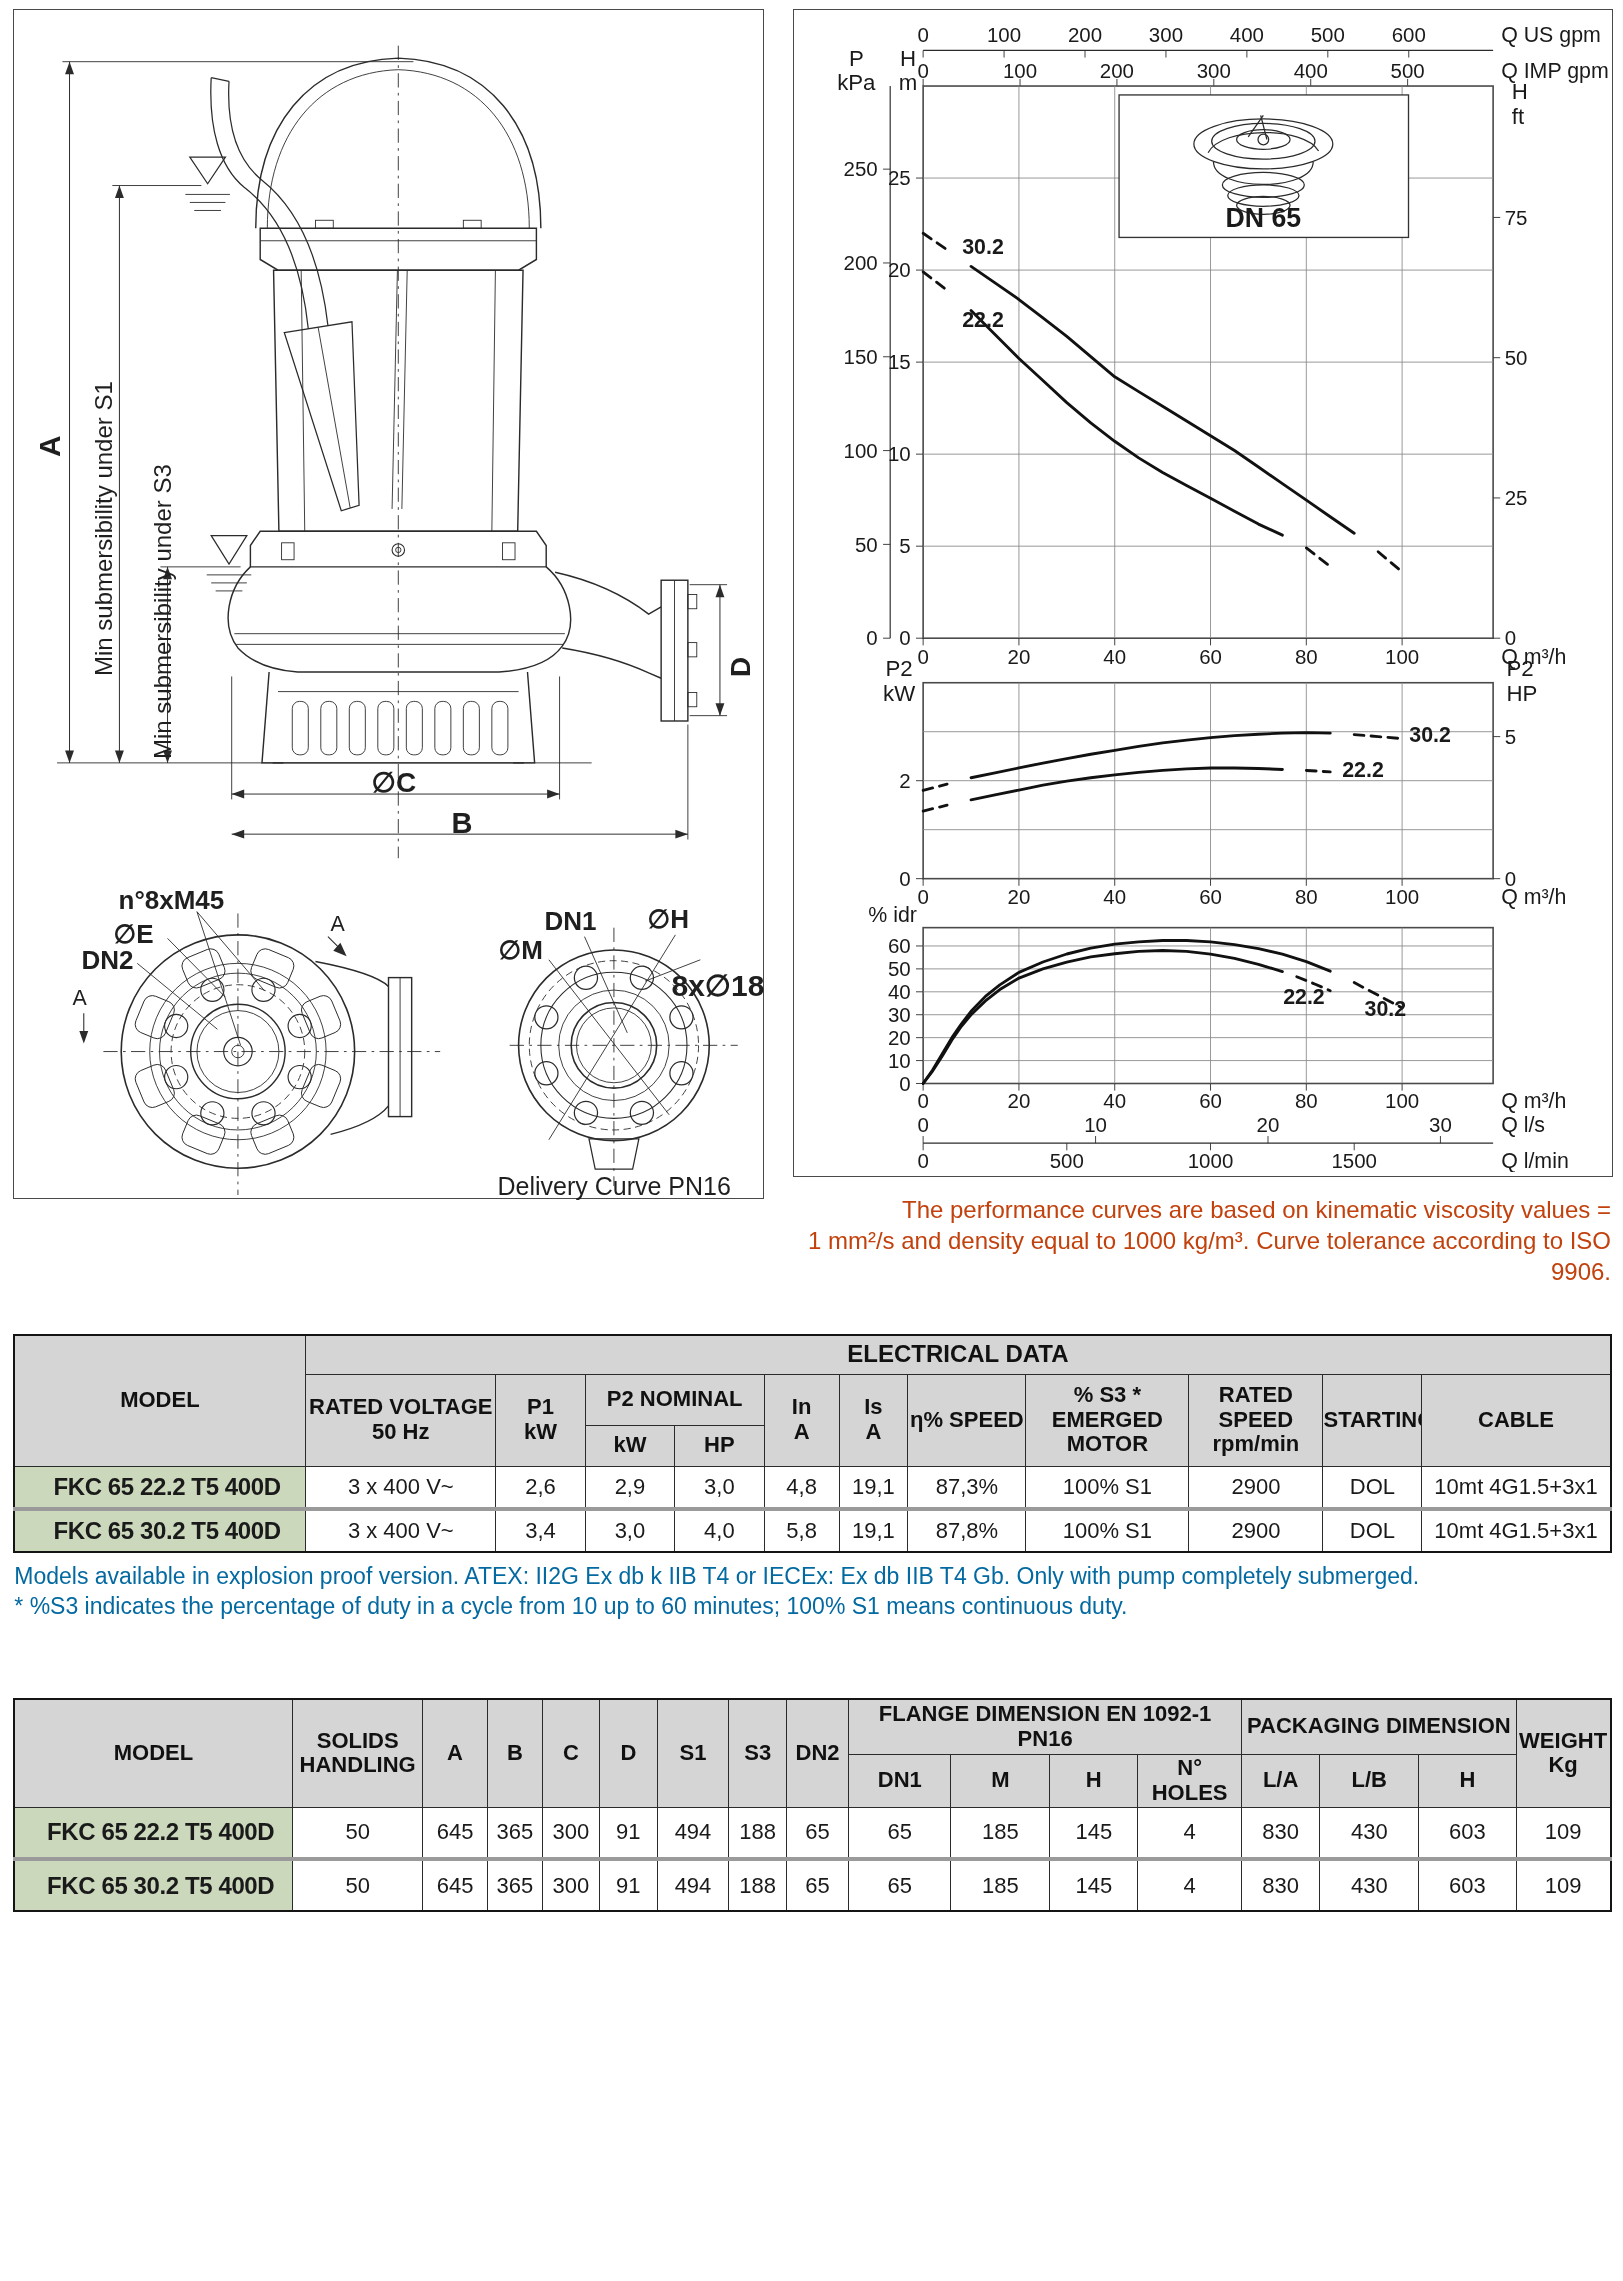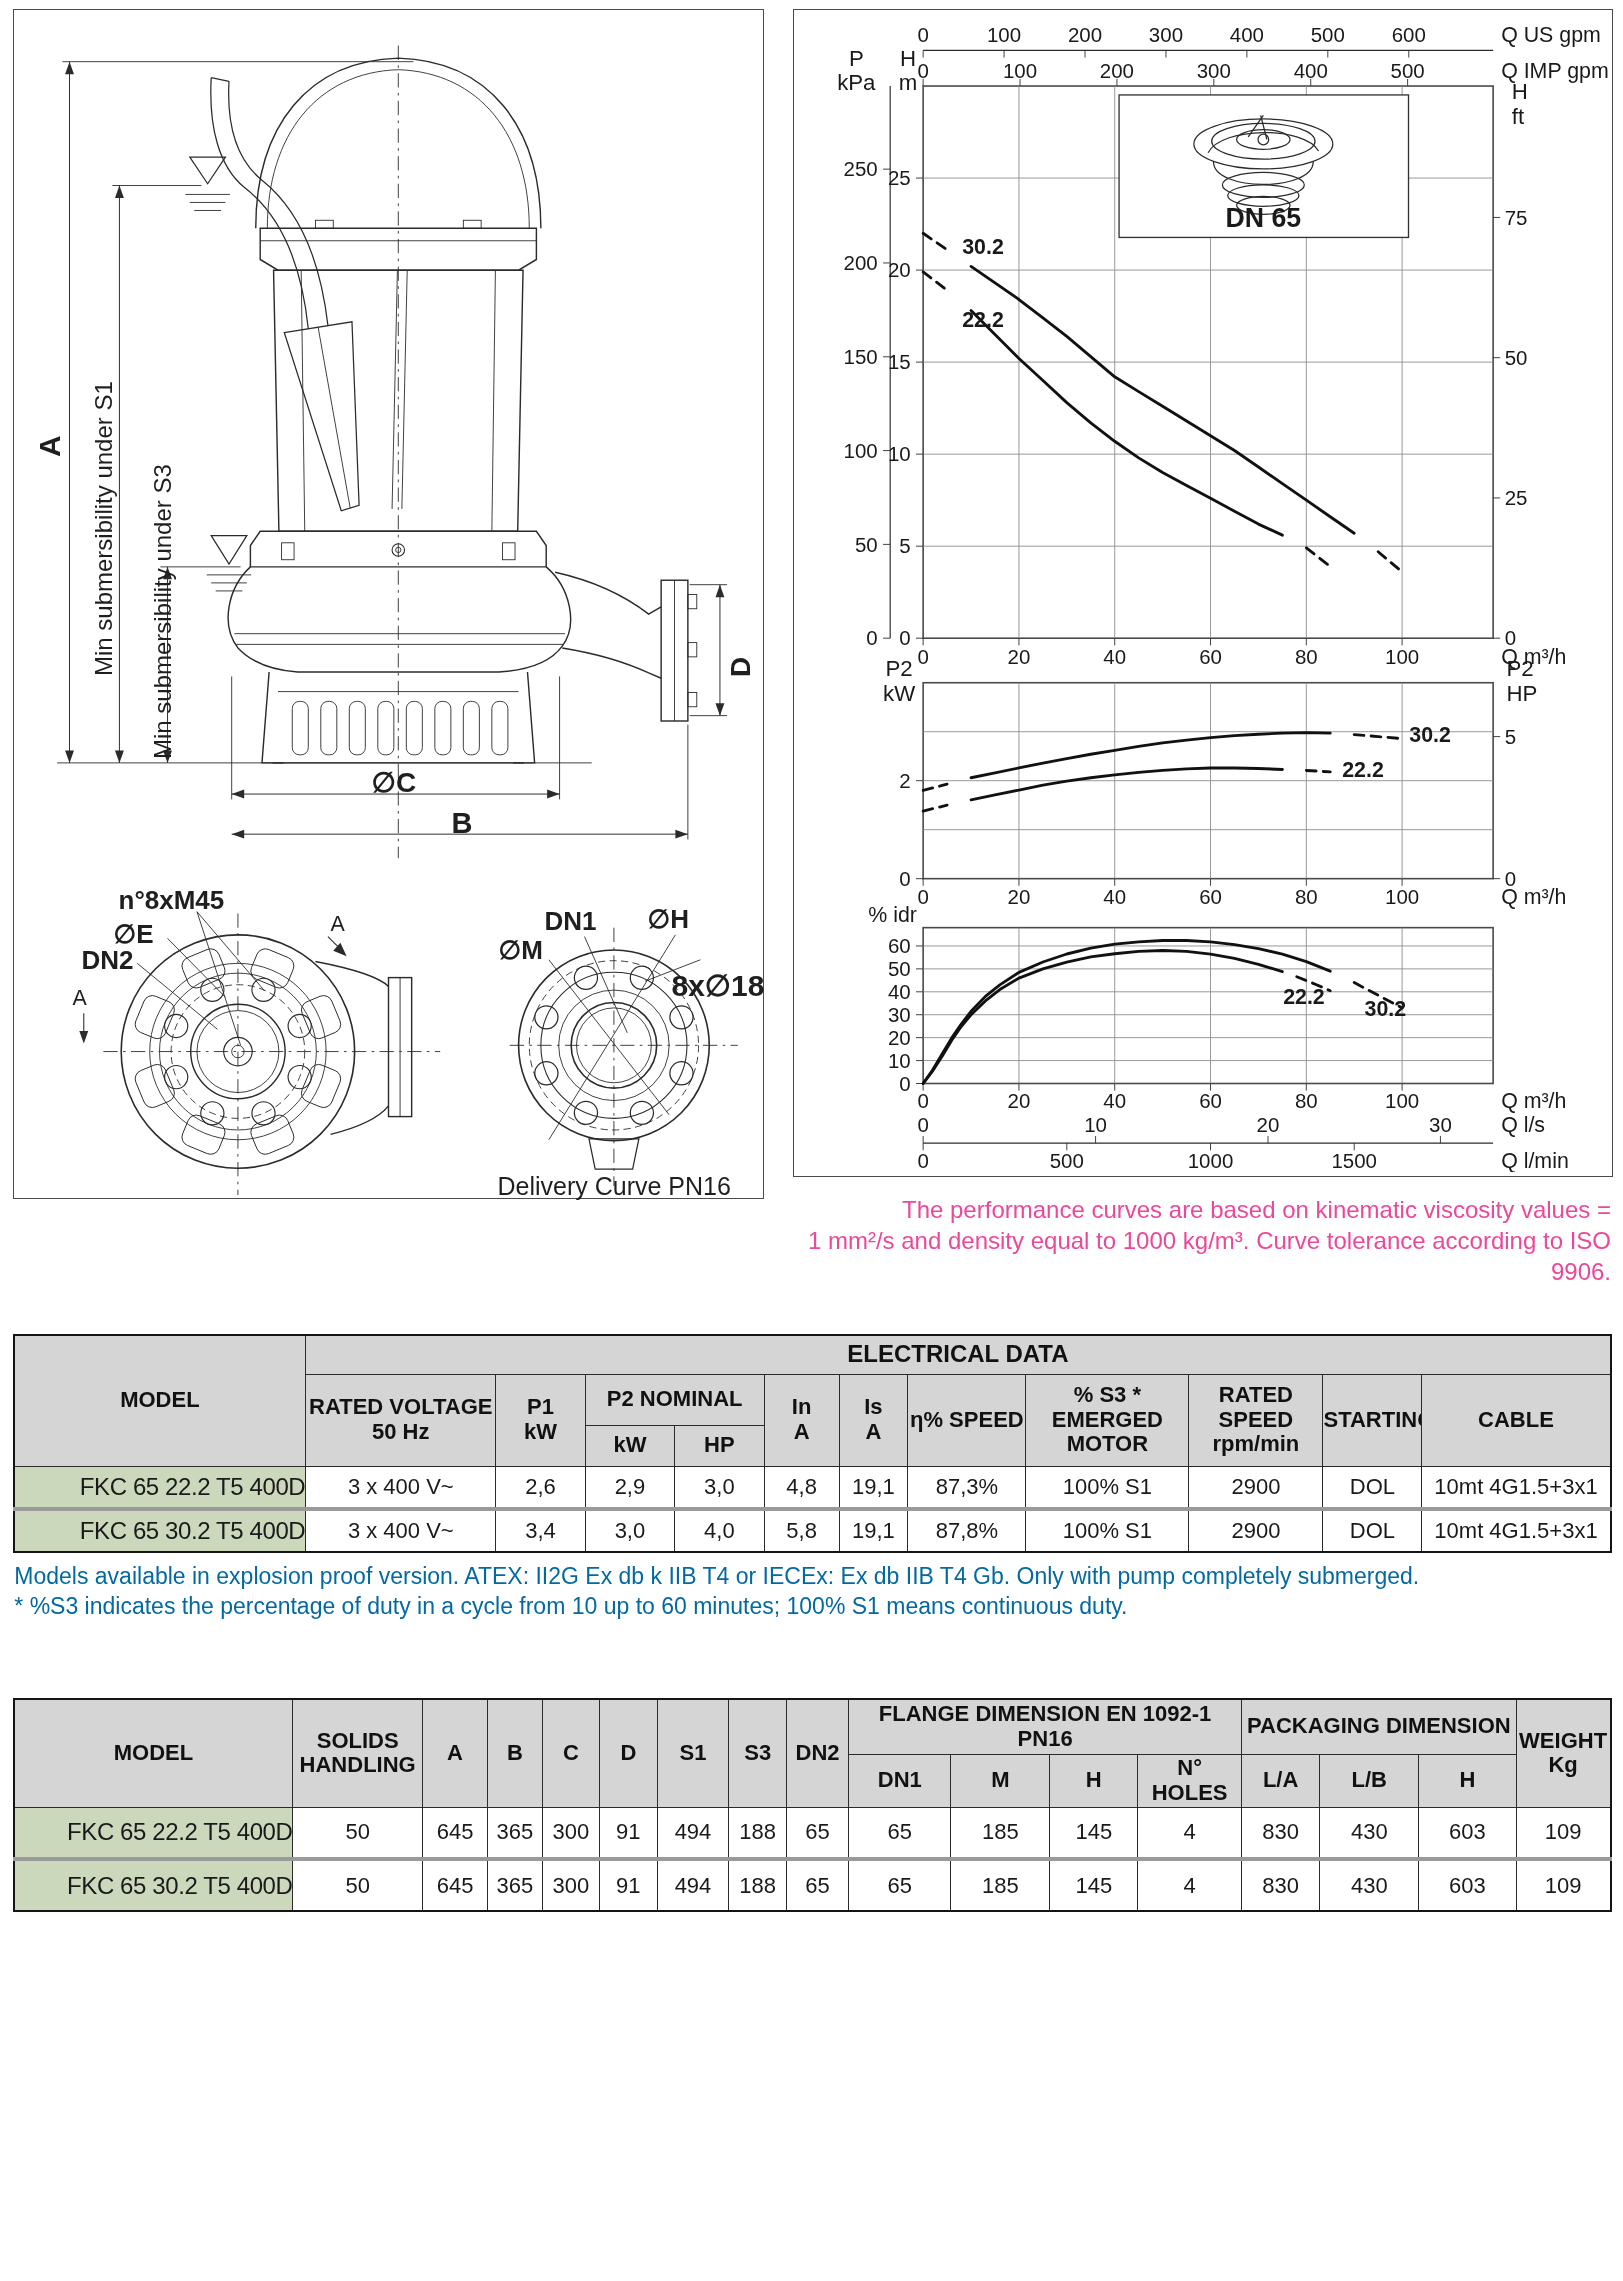--- a/index.html
+++ b/index.html
@@ -5,28 +5,28 @@
   html,body{margin:0;padding:0;background:#e8e8e8}
   .page{position:relative;width:1624px;height:2281px;background:#ffffff;
         font-family:"Liberation Sans",sans-serif;color:#1a1a1a;overflow:hidden}
   .panel{position:absolute;border:1.8px solid #4a4a4a;background:#fff}
   #left-panel{left:12.5px;top:9px;width:749px;height:1188px}
   #right-panel{left:793px;top:9px;width:818px;height:1166px}
   .dlabel{position:absolute;font-weight:bold;color:#1f1f1f;white-space:nowrap;line-height:1}
   .rot{transform:rotate(-90deg);transform-origin:0 0}
   .ul{}
   #curve-note{position:absolute;left:793px;top:1194px;width:818px;text-align:right;
-              font-size:24px;line-height:1.3;color:#ec4899}
+              font-size:24px;line-height:1.3;color:#c2410c}
   .dtable{position:absolute;border-collapse:collapse;table-layout:fixed;width:1599px;
           border:2.7px solid #141414}
   .dtable th,.dtable td{border:1.4px solid #2b2b2b;text-align:center;vertical-align:middle;
           padding:0;overflow:hidden}
   .dtable .hdr{background:#d5d5d5;font-weight:bold;font-size:22px;line-height:1.12;color:#111}
   .dtable .title{font-size:24px}
-  .dtable .model{background:#cbd8bc;text-align:right;padding-left:14.3px;font-weight:normal;
+  .dtable .model{background:#cbd8bc;text-align:center;padding-left:14.3px;font-weight:bold;
           font-size:24px;letter-spacing:-0.4px}
   .dtable .val{font-size:22px;background:#fff}
   .dtable tr.rsep td{border-top:4.5px solid #9a9a9a}
   #tbl1{left:12.5px;top:1334px}
   #tbl2{left:12.5px;top:1698px}
   #notes{position:absolute;left:14.3px;top:1561px;width:1597px;font-size:23px;line-height:1.32;color:#0369a1}
   svg text{font-family:"Liberation Sans",sans-serif;fill:#1a1a1a}
 </style>
 </head>
 <body>

